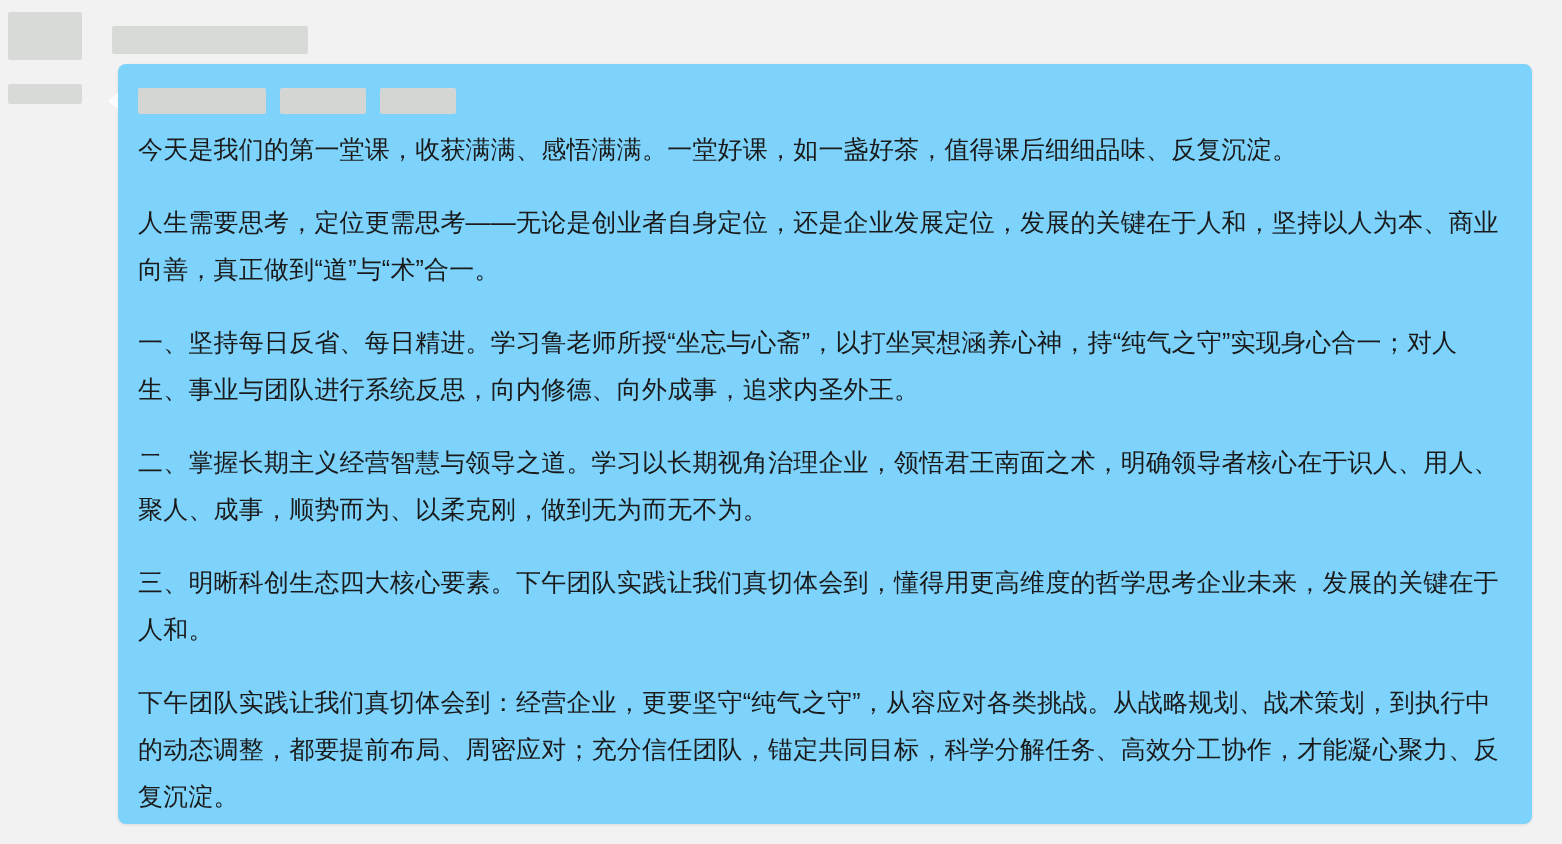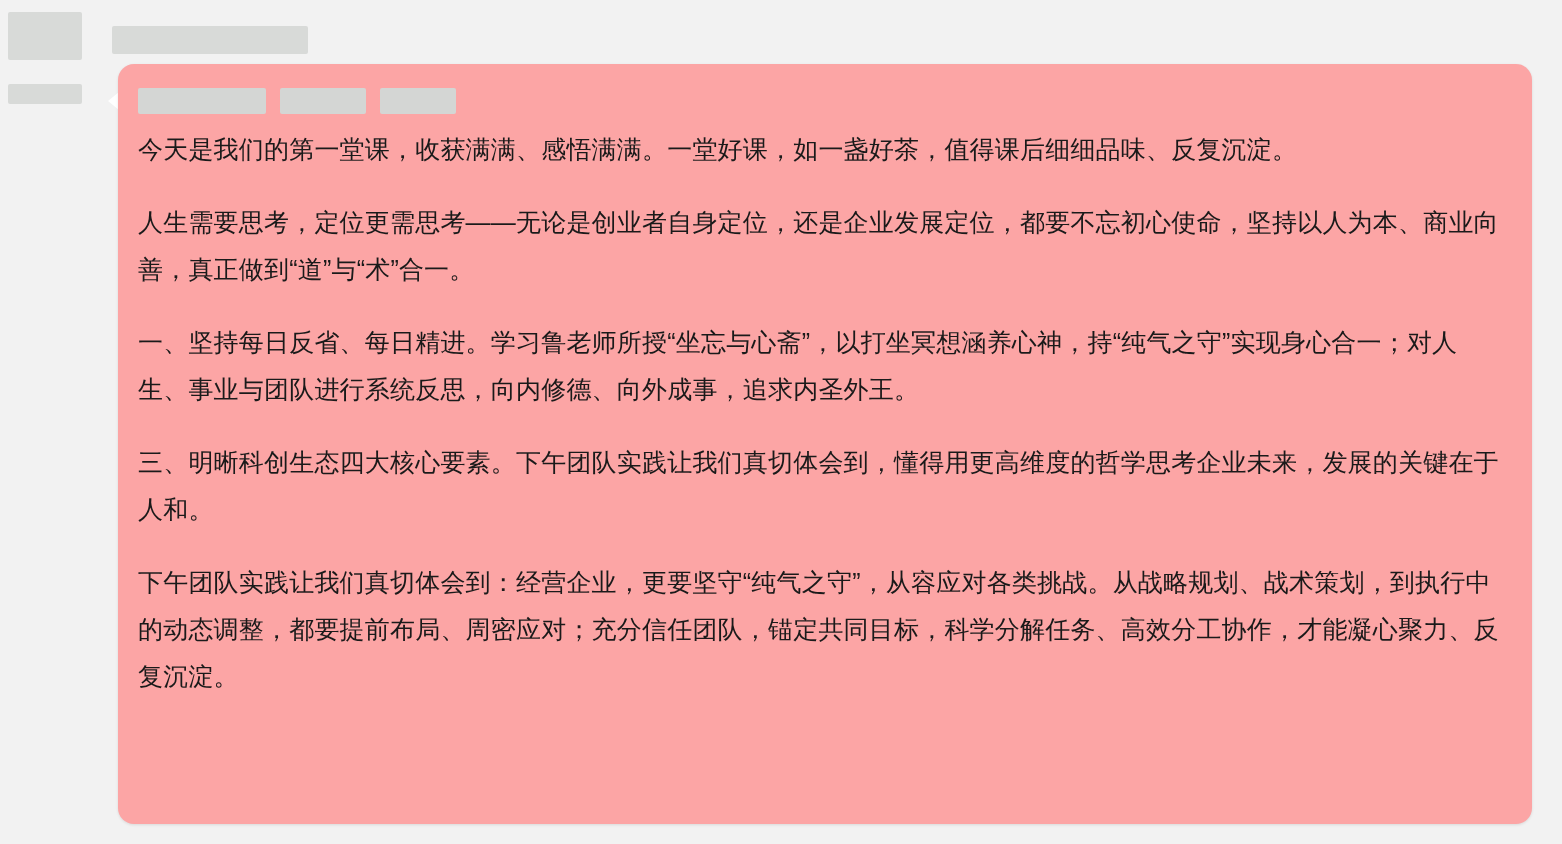--- a/index.html
+++ b/index.html
@@ -57,22 +57,22 @@
     border-radius: 2px;
   }
 
   
   .bubble {
     position: absolute;
     left: 118px;
     top: 64px;
     width: 1414px;
     height: 760px;
-    background: #fca5a5;
-    border-radius: 16px;
+    background: #7dd3fc;
+    border-radius: 8px;
     box-shadow: 0 1px 3px rgba(0,0,0,0.10);
   }
   .bubble-tail {
     position: absolute;
     left: 108px;
     top: 92px;
     width: 0;
     height: 0;
     border-top: 9px solid transparent;
     border-bottom: 9px solid transparent;
@@ -130,21 +130,22 @@
   <div class="bubble">
     <div class="bubble-inner">
 
       <div class="title-redacted">
         <span class="redact-chip chip-a"></span>
         <span class="redact-chip chip-b"></span>
         <span class="redact-chip chip-c"></span>
       </div>
 
       <p class="para">今天是我们的第一堂课，收获满满、感悟满满。一堂好课，如一盏好茶，值得课后细细品味、反复沉淀。</p>
-      <p class="para">人生需要思考，定位更需思考——无论是创业者自身定位，还是企业发展定位，都要不忘初心使命，坚持以人为本、商业向善，真正做到“道”与“术”合一。</p>
+      <p class="para">人生需要思考，定位更需思考——无论是创业者自身定位，还是企业发展定位，发展的关键在于人和，坚持以人为本、商业向善，真正做到“道”与“术”合一。</p>
       <p class="para">一、坚持每日反省、每日精进。学习鲁老师所授“坐忘与心斋”，以打坐冥想涵养心神，持“纯气之守”实现身心合一；对人生、事业与团队进行系统反思，向内修德、向外成事，追求内圣外王。</p>
+      <p class="para">二、掌握长期主义经营智慧与领导之道。学习以长期视角治理企业，领悟君王南面之术，明确领导者核心在于识人、用人、聚人、成事，顺势而为、以柔克刚，做到无为而无不为。</p>
       <p class="para">三、明晰科创生态四大核心要素。下午团队实践让我们真切体会到，懂得用更高维度的哲学思考企业未来，发展的关键在于人和。</p>
       <p class="para">下午团队实践让我们真切体会到：经营企业，更要坚守“纯气之守”，从容应对各类挑战。从战略规划、战术策划，到执行中的动态调整，都要提前布局、周密应对；充分信任团队，锚定共同目标，科学分解任务、高效分工协作，才能凝心聚力、反复沉淀。</p>
 
     </div>
   </div>
 
 </div>
 
 </body></html>

